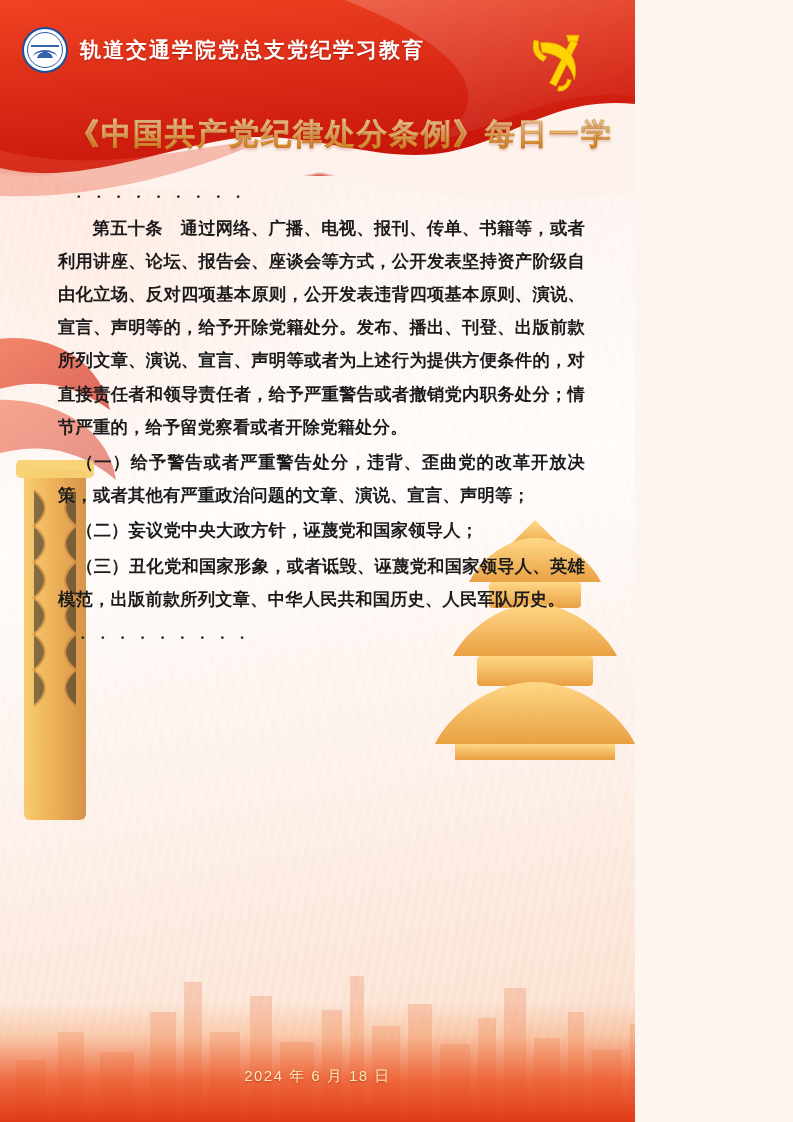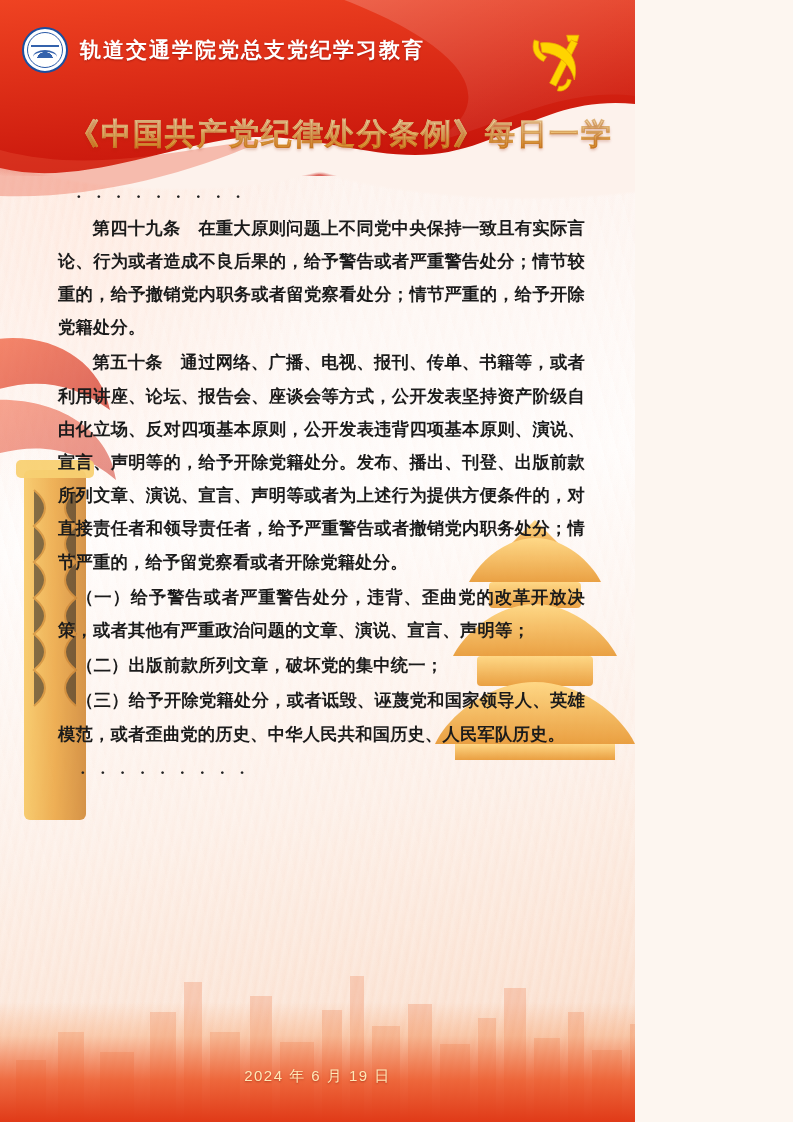--- a/index.html
+++ b/index.html
@@ -285,25 +285,24 @@
       <rect x="74" y="382" width="92" height="26" rx="4"></rect>
       <path d="M120,404 C156,404 190,432 202,456 H38 C50,432 84,404 120,404 Z"></path>
       <rect x="62" y="456" width="116" height="30" rx="4"></rect>
       <path d="M120,482 C164,482 206,514 220,544 H20 C34,514 76,482 120,482 Z"></path>
       <rect x="40" y="544" width="160" height="16"></rect>
     </g>
   </svg>
 
   <div class="content">
     <div class="dots">· · · · · · · · ·</div>
-    <p class="para">第四十九条　在重大原则问题上不同党中央保持一致且有实际言论、行为或者造成不良后果的，给予警告或者严重警告处分；情节较重的，给予撤销党内职务或者留党察看处分；情节严重的，给予开除党籍处分。</p>
     <p class="para">第五十条　通过网络、广播、电视、报刊、传单、书籍等，或者利用讲座、论坛、报告会、座谈会等方式，公开发表坚持资产阶级自由化立场、反对四项基本原则，公开发表违背四项基本原则、演说、宣言、声明等的，给予开除党籍处分。发布、播出、刊登、出版前款所列文章、演说、宣言、声明等或者为上述行为提供方便条件的，对直接责任者和领导责任者，给予严重警告或者撤销党内职务处分；情节严重的，给予留党察看或者开除党籍处分。</p>
     <p class="para sub">（一）给予警告或者严重警告处分，违背、歪曲党的改革开放决策，或者其他有严重政治问题的文章、演说、宣言、声明等；</p>
-    <p class="para sub">（二）出版前款所列文章，破坏党的集中统一；</p>
-    <p class="para sub">（三）给予开除党籍处分，或者诋毁、诬蔑党和国家领导人、英雄模范，或者歪曲党的历史、中华人民共和国历史、人民军队历史。</p>
+    <p class="para sub">（二）妄议党中央大政方针，诬蔑党和国家领导人；</p>
+    <p class="para sub">（三）丑化党和国家形象，或者诋毁、诬蔑党和国家领导人、英雄模范，出版前款所列文章、中华人民共和国历史、人民军队历史。</p>
     <div class="dots-bottom">· · · · · · · · ·</div>
   </div>
 
   <div class="bottom-scene">
     <svg class="skyline" viewBox="0 0 793 230" preserveAspectRatio="none">
       <g fill="#e8703c" opacity=".45">
         <rect x="150" y="120" width="26" height="110"></rect>
         <rect x="184" y="90" width="18" height="140"></rect>
         <rect x="210" y="140" width="30" height="90"></rect>
         <rect x="250" y="104" width="22" height="126"></rect>
@@ -324,15 +323,15 @@
         <rect x="720" y="126" width="22" height="104"></rect>
         <rect x="750" y="156" width="30" height="74"></rect>
         <rect x="100" y="160" width="34" height="70"></rect>
         <rect x="58" y="140" width="26" height="90"></rect>
         <rect x="16" y="168" width="30" height="62"></rect>
       </g>
     </svg>
     <div class="bottom-glow"></div>
   </div>
 
-  <div class="date">2024 年 6 月 19 日</div>
+  <div class="date">2024 年 6 月 18 日</div>
 
 </div>
 
 </body></html>

